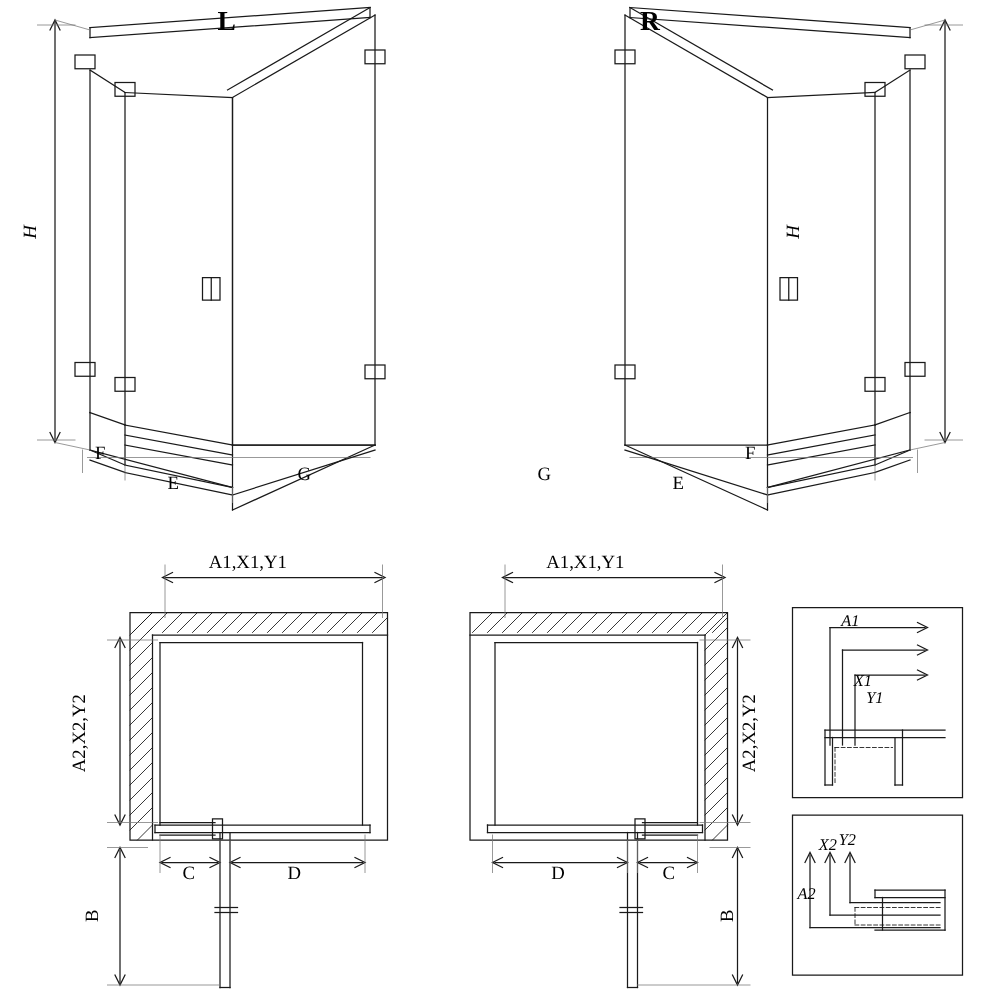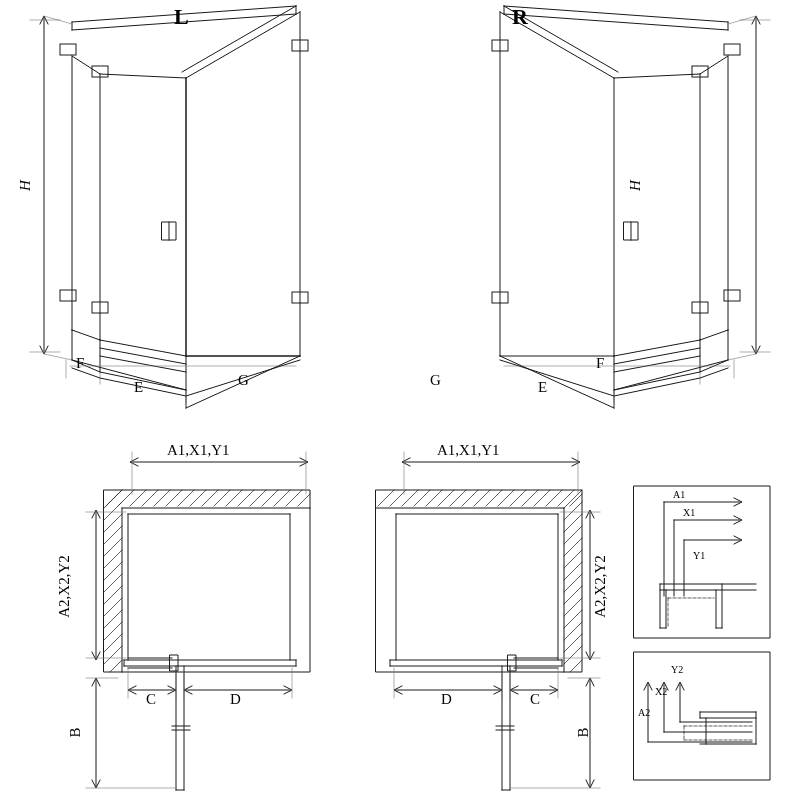--- a/index.html
+++ b/index.html
@@ -1,21 +1,21 @@
 <!DOCTYPE html>
 <html><head>
 <meta charset="utf-8">
 <style>
   html,body{margin:0;padding:0;background:#ffffff;}
   body{width:800px;height:800px;font-family:"Liberation Serif",serif;color:#1a1a1a;overflow:hidden;}
   #sheet{position:relative;width:800px;height:800px;}
   .lbl{position:absolute;font-family:"Liberation Serif",serif;color:#000;white-space:nowrap;}
   .big{font-size:22px;font-weight:700;}
   .dim{font-size:15px;}
-  .dim-sm{font-size:10px;}
+  .dim-sm{font-size:13px;font-style:italic;}
   .rot{transform-origin:center center;}
   svg{position:absolute;left:0;top:0;}
 </style>
 </head>
 <body>
 
 <div id="sheet">
 
   <svg width="800" height="800" viewBox="0 0 800 800">
     <g fill="none" stroke="#1a1a1a" stroke-width="1" stroke-linecap="square">
@@ -376,20 +376,20 @@
   <div class="lbl dim" style="left:230px;top:691px;">D</div>
   <div class="lbl dim rot" style="left:70px;top:724px;transform:rotate(-90deg);">B</div>
 
   <div class="lbl dim" style="left:437px;top:442px;">A1,X1,Y1</div>
   <div class="lbl dim rot" style="left:569px;top:578px;transform:rotate(-90deg);">A2,X2,Y2</div>
   <div class="lbl dim" style="left:441px;top:691px;">D</div>
   <div class="lbl dim" style="left:530px;top:691px;">C</div>
   <div class="lbl dim rot" style="left:578px;top:724px;transform:rotate(-90deg);">B</div>
 
   <div class="lbl dim-sm" style="left:673px;top:489px;">A1</div>
-  <div class="lbl dim-sm" style="left:683px;top:507px;">X1</div>
+  <div class="lbl dim-sm" style="left:683px;top:537px;">X1</div>
   <div class="lbl dim-sm" style="left:693px;top:550px;">Y1</div>
 
   <div class="lbl dim-sm" style="left:638px;top:707px;">A2</div>
-  <div class="lbl dim-sm" style="left:655px;top:686px;">X2</div>
+  <div class="lbl dim-sm" style="left:655px;top:668px;">X2</div>
   <div class="lbl dim-sm" style="left:671px;top:664px;">Y2</div>
 
 </div>
 
 </body></html>

